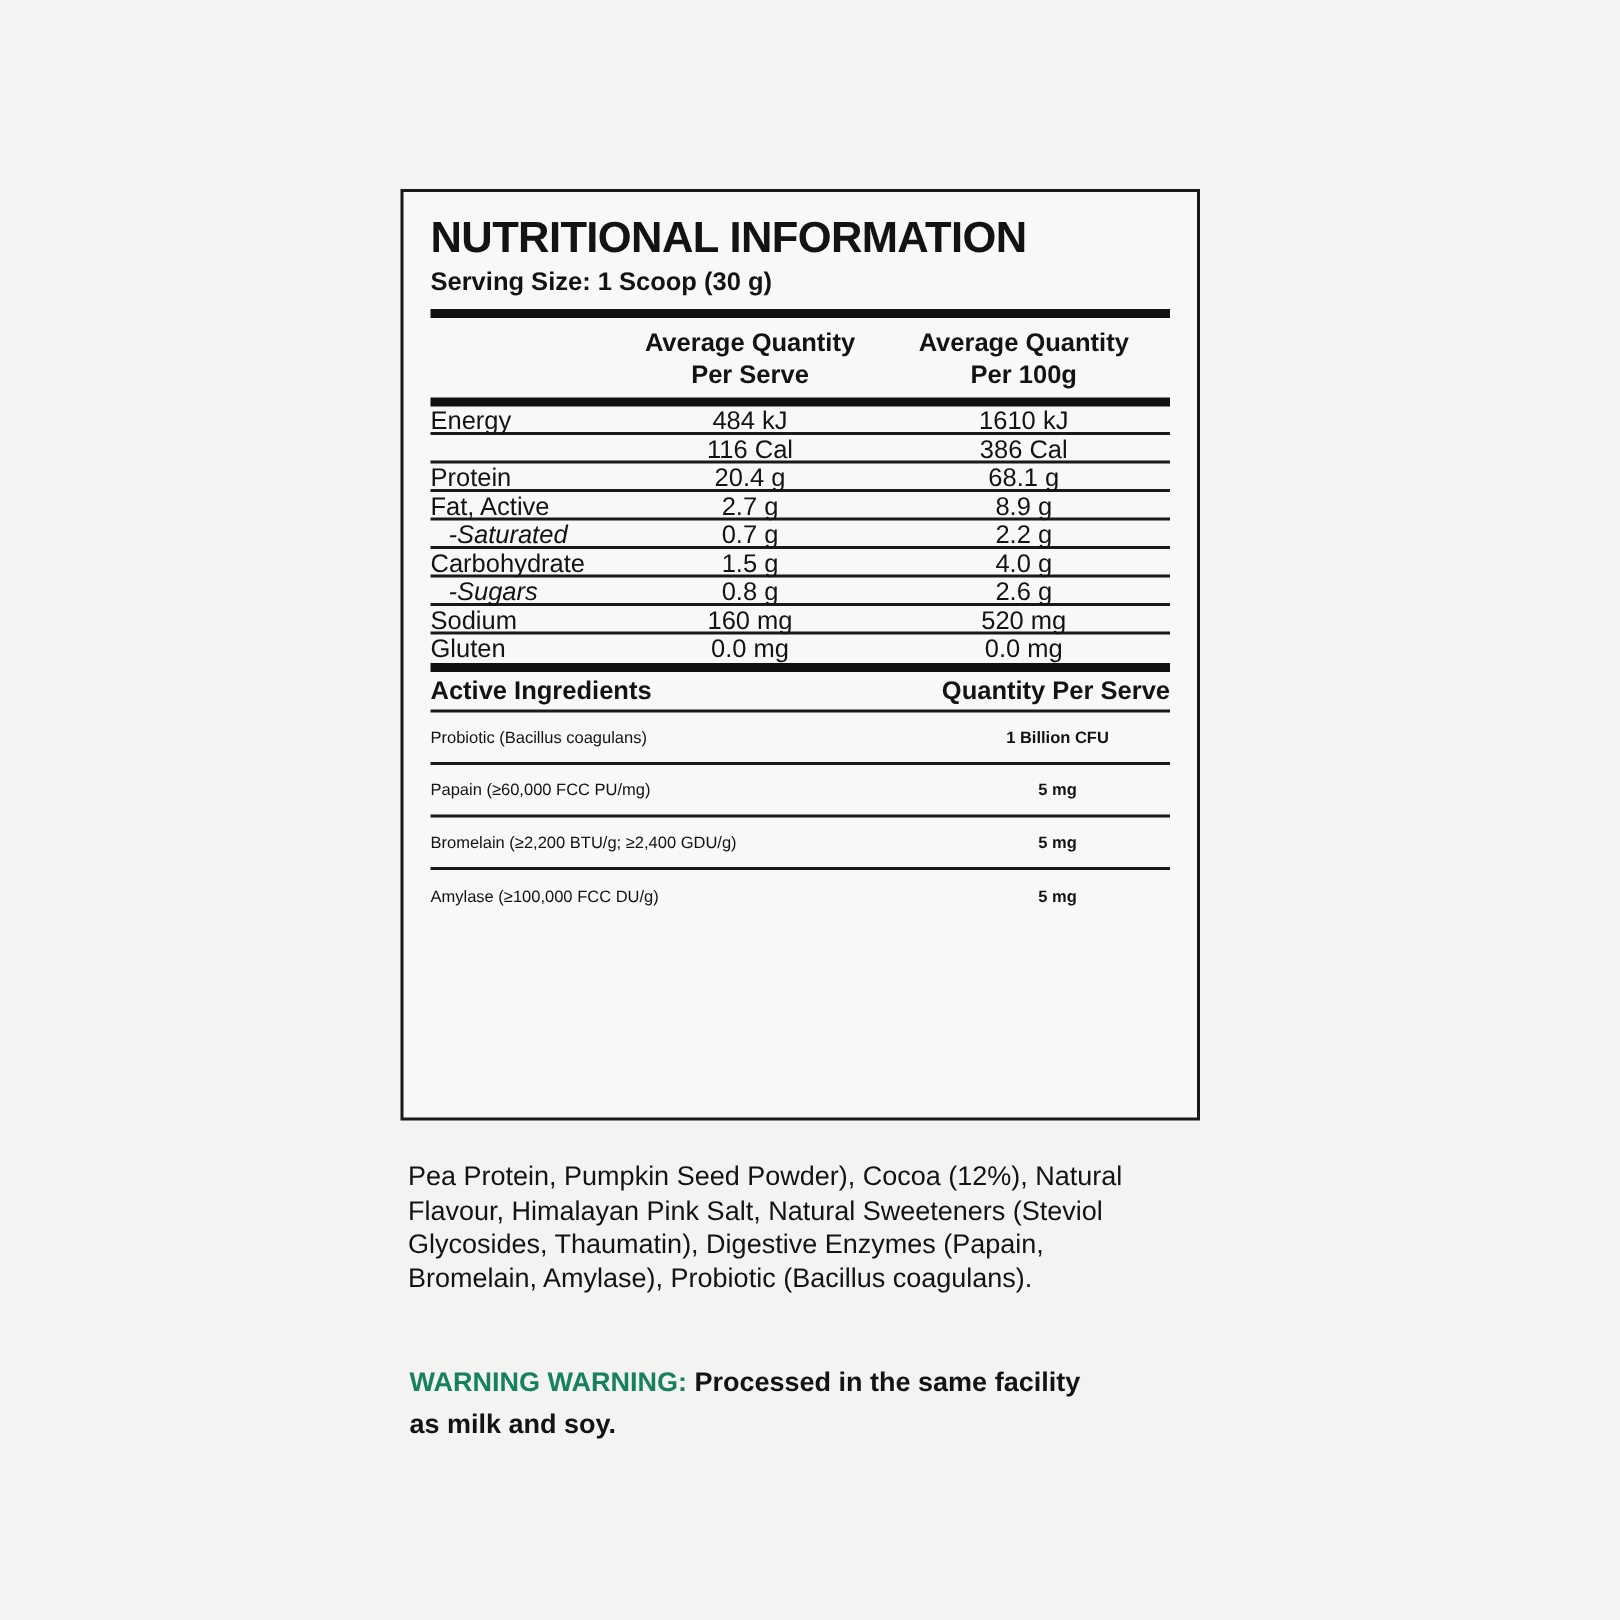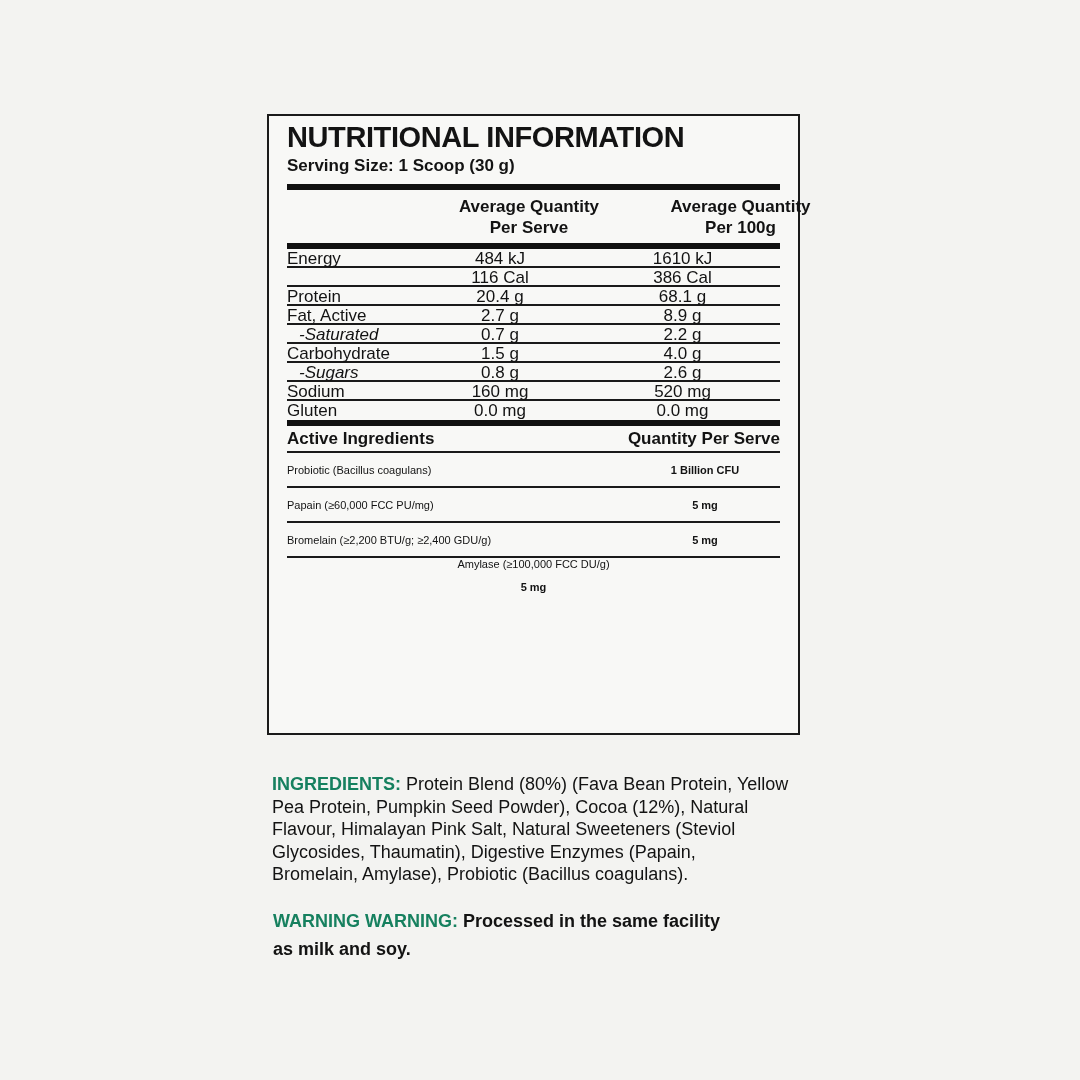--- a/index.html
+++ b/index.html
@@ -9,26 +9,26 @@
     font-family: "Liberation Sans", sans-serif;
     color: #131313;
     position: relative;
     overflow: hidden;
   }
 
   
   .panel {
     position: absolute;
     left: 267px;
-    top: 114px;
+    top: 126px;
     width: 533px;
     height: 621px;
     background: #f8f8f6;
     border: 2px solid #1a1a1a;
-    padding: 6px 18px 0 18px;
+    padding: 16px 18px 0 18px;
   }
   .panel-title {
     font-size: 29px;
     font-weight: bold;
     letter-spacing: -0.4px;
     line-height: 31px;
     white-space: nowrap;
   }
   .serving-line {
     font-size: 17px;
@@ -44,21 +44,20 @@
   }
   .bar.no-gap { margin-top: 0; }
 
   .grid3 {
     display: grid;
     grid-template-columns: 128px 170px 195px;
     align-items: center;
   }
   .thead {
     padding: 6px 0 5px 0;
-    gap: 29px;
   }
   .thead .col-head {
     font-size: 17px;
     font-weight: bold;
     text-align: center;
     line-height: 21px;
   }
   .thead .col-head span { display: block; white-space: nowrap; }
 
   .nrow {
@@ -81,21 +80,21 @@
     font-weight: bold;
   }
   .active-head .qty { white-space: nowrap; }
   .arow {
     height: 35px;
     display: flex;
     align-items: center;
     border-bottom: 2px solid #1a1a1a;
     font-size: 11px;
   }
-  .arow:last-child { border-bottom: none; flex-direction: column; }
+  .arow:last-child { border-bottom: none; }
   .arow .lab { flex: 1; white-space: nowrap; }
   .arow .val { width: 150px; text-align: center; white-space: nowrap; font-weight: bold; }
 
   
   .ingredients {
     position: absolute;
     left: 272px;
     top: 773px;
     width: 540px;
     font-size: 18px;
@@ -210,21 +209,20 @@
     </div>
     <div class="arow">
       <span class="lab">Amylase (≥100,000 FCC DU/g)</span>
       <span class="val">5 mg</span>
     </div>
   </div>
 
 </div>
 
 <div class="ingredients">
-  <span class="line"><span class="green-label">INGREDIENTS:</span> <span>Protein Blend (80%) (Fava Bean Protein, Yellow</span></span>
   <span class="line">Pea Protein, Pumpkin Seed Powder), Cocoa (12%), Natural</span>
   <span class="line">Flavour, Himalayan Pink Salt, Natural Sweeteners (Steviol</span>
   <span class="line">Glycosides, Thaumatin), Digestive Enzymes (Papain,</span>
   <span class="line">Bromelain, Amylase), Probiotic (Bacillus coagulans).</span>
 </div>
 
 <div class="allergen">
   <span class="line"><span class="green-label">WARNING WARNING:</span> <span>Processed in the same facility</span></span>
   <span class="line">as milk and soy.</span>
 </div>

